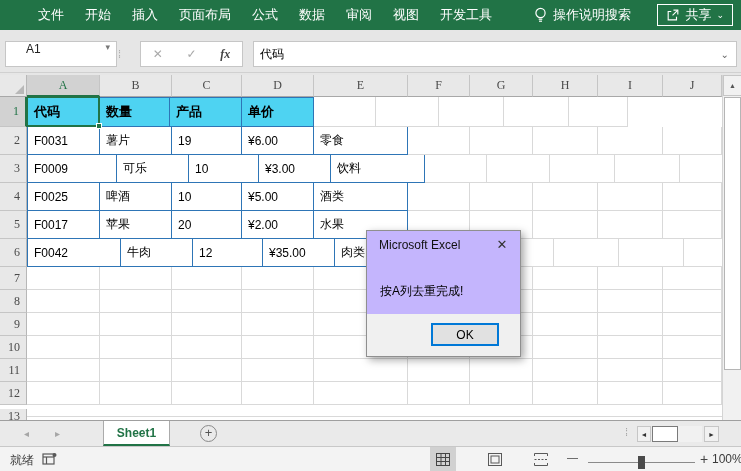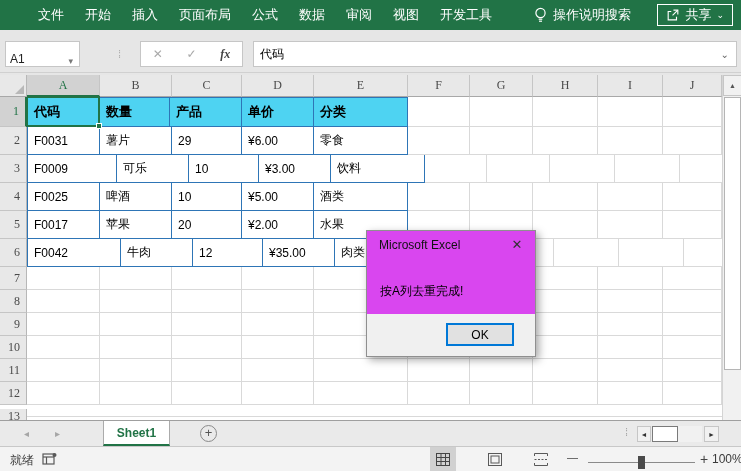--- a/index.html
+++ b/index.html
@@ -9,21 +9,21 @@
 
   
   .ribbon { position:absolute; top:0; left:0; width:741px; height:30px; background:#217346; display:flex; align-items:center; }
   .ribbon-tabs { display:flex; gap:21px; padding-left:38px; align-items:center; }
   .ribbon-tab { color:#fff; font-size:13px; white-space:nowrap; cursor:pointer; }
   .tellme { display:flex; align-items:center; gap:6px; margin-left:21px; color:#fff; font-size:13px; white-space:nowrap; }
   .share-btn { position:absolute; right:8px; top:4px; height:22px; border:1px solid #fff; display:flex; align-items:center; gap:5px; padding:0 8px; color:#fff; font-size:13px; cursor:pointer; }
 
   
   .formula-row { position:absolute; top:30px; left:0; width:741px; height:43px; background:#e6e6e6; border-bottom:1px solid #d0d0d0; }
-  .name-box { position:absolute; left:5px; top:11px; width:75px; height:26px; background:#fff; border:1px solid #c6c6c6; font-size:12px; color:#222; display:flex; align-items:flex-end; padding-left:4px; }
+  .name-box { position:absolute; left:5px; top:11px; width:112px; height:26px; background:#fff; border:1px solid #c6c6c6; font-size:12px; color:#222; display:flex; align-items:flex-start; padding-left:20px; }
   .name-box .dd { position:absolute; right:6px; color:#777; font-size:9px; }
   .fb-handle { position:absolute; left:118px; top:11px; height:26px; display:flex; align-items:center; color:#b0b0b0; font-size:11px; letter-spacing:-1px; }
   .fb-buttons { position:absolute; left:140px; top:11px; width:103px; height:26px; background:#fff; border:1px solid #c6c6c6; display:flex; align-items:center; justify-content:space-around; }
   .fb-x,.fb-check { color:#a9a9a9; font-size:12px; }
   .fb-fx { color:#444; font-size:12px; font-style:italic; font-family:"Liberation Serif", serif; font-weight:bold; }
   .formula-input { position:absolute; left:253px; top:11px; width:484px; height:26px; background:#fff; border:1px solid #c6c6c6; font-size:12px; color:#000; display:flex; align-items:center; padding-left:6px; }
   .formula-input .exp { position:absolute; right:7px; color:#666; font-size:10px; }
 
   
   .grid-region { position:absolute; top:75px; left:0; width:722px; height:345px; background:#fff; overflow:hidden; }
@@ -43,21 +43,21 @@
   .sel-overlay { position:absolute; left:26px; top:21px; width:74px; height:31px; border:2px solid #217346; pointer-events:none; }
   .sel-overlay .handle { position:absolute; right:-4px; bottom:-4px; width:6px; height:6px; background:#217346; border:1px solid #fff; }
 
   
   .vscroll { position:absolute; left:722px; top:75px; width:19px; height:345px; background:#f1f1f1; border-left:1px solid #d4d4d4; }
   .vscroll .up { position:absolute; top:0; left:0; width:19px; height:21px; background:#f1f1f1; border:1px solid #c6c6c6; color:#555; font-size:7px; display:flex; align-items:center; justify-content:center; }
   .vscroll .thumb { position:absolute; top:22px; left:1px; width:17px; height:273px; background:#fff; border:1px solid #b5b5b5; }
   .vscroll-down { position:absolute; left:723px; top:420px; width:18px; height:14px; background:#f1f1f1; border:1px solid #c6c6c6; color:#555; font-size:7px; display:flex; align-items:center; justify-content:center; }
 
   
-  .dialog { position:absolute; left:366px; top:230px; width:170px; height:127px; background:#d946ef; border:1px solid #8f8f8f; box-shadow:3px 3px 8px rgba(0,0,0,0.35); z-index:50; }
+  .dialog { position:absolute; left:366px; top:230px; width:155px; height:127px; background:#c4b5fd; border:1px solid #8f8f8f; box-shadow:3px 3px 8px rgba(0,0,0,0.35); z-index:50; }
   .dialog-title { position:absolute; top:0; left:0; width:100%; height:28px; display:flex; align-items:center; }
   .dialog-title .t { font-size:12px; color:#111; padding-left:12px; }
   .dialog-close { position:absolute; top:3px; right:4px; width:28px; height:21px; display:flex; align-items:center; justify-content:center; font-size:13px; color:#333; cursor:pointer; }
   .dialog-msg { position:absolute; top:52px; left:13px; font-size:12px; color:#000; }
   .dialog-footer { position:absolute; bottom:0; left:0; width:100%; height:42px; background:#f0f0f0; }
   .dialog-ok { position:absolute; right:21px; top:9px; width:68px; height:23px; background:#e1e1e1; border:1px solid #0078d7; outline:1px solid #0078d7; outline-offset:-2px; font-size:12px; color:#000; display:flex; align-items:center; justify-content:center; cursor:pointer; }
 
   
   .sheetbar { position:absolute; top:420px; left:0; width:741px; height:26px; background:#eaeaea; border-top:1px solid #9f9f9f; }
   .nav-arrow { position:absolute; top:7px; font-size:10px; color:#a6a6a6; }
@@ -155,32 +155,31 @@
         <div class="colhead" style="width: 65px;">H</div>
         <div class="colhead" style="width: 65px;">I</div>
         <div class="colhead" style="width: 59px;">J</div>
       </div>
       <div class="grid-row" style="height: 30px;">
         <div class="rowhead sel">1</div>
         <div class="cell tbl thead ttop tleft" style="width: 73px;">代码</div>
         <div class="cell tbl thead ttop" style="width: 70px;">数量</div>
         <div class="cell tbl thead ttop" style="width: 72px;">产品</div>
         <div class="cell tbl thead ttop" style="width: 72px;">单价</div>
-        <div class="cell tbl thead ttop" style="width: 94px;">分类</div>
         <div class="cell" style="width: 62px;"></div>
         <div class="cell" style="width: 63px;"></div>
         <div class="cell" style="width: 65px;"></div>
         <div class="cell" style="width: 65px;"></div>
         <div class="cell" style="width: 59px;"></div>
       </div>
       <div class="grid-row" style="height: 28px;">
         <div class="rowhead">2</div>
         <div class="cell tbl tleft" style="width: 73px;">F0031</div>
         <div class="cell tbl" style="width: 72px;">薯片</div>
-        <div class="cell tbl" style="width: 70px;">29</div>
+        <div class="cell tbl" style="width: 70px;">19</div>
         <div class="cell tbl" style="width: 72px;">¥6.00</div>
         <div class="cell tbl" style="width: 94px;">零食</div>
         <div class="cell" style="width: 62px;"></div>
         <div class="cell" style="width: 63px;"></div>
         <div class="cell" style="width: 65px;"></div>
         <div class="cell" style="width: 65px;"></div>
         <div class="cell" style="width: 59px;"></div>
       </div>
       <div class="grid-row" style="height: 28px;">
         <div class="rowhead">3</div>

